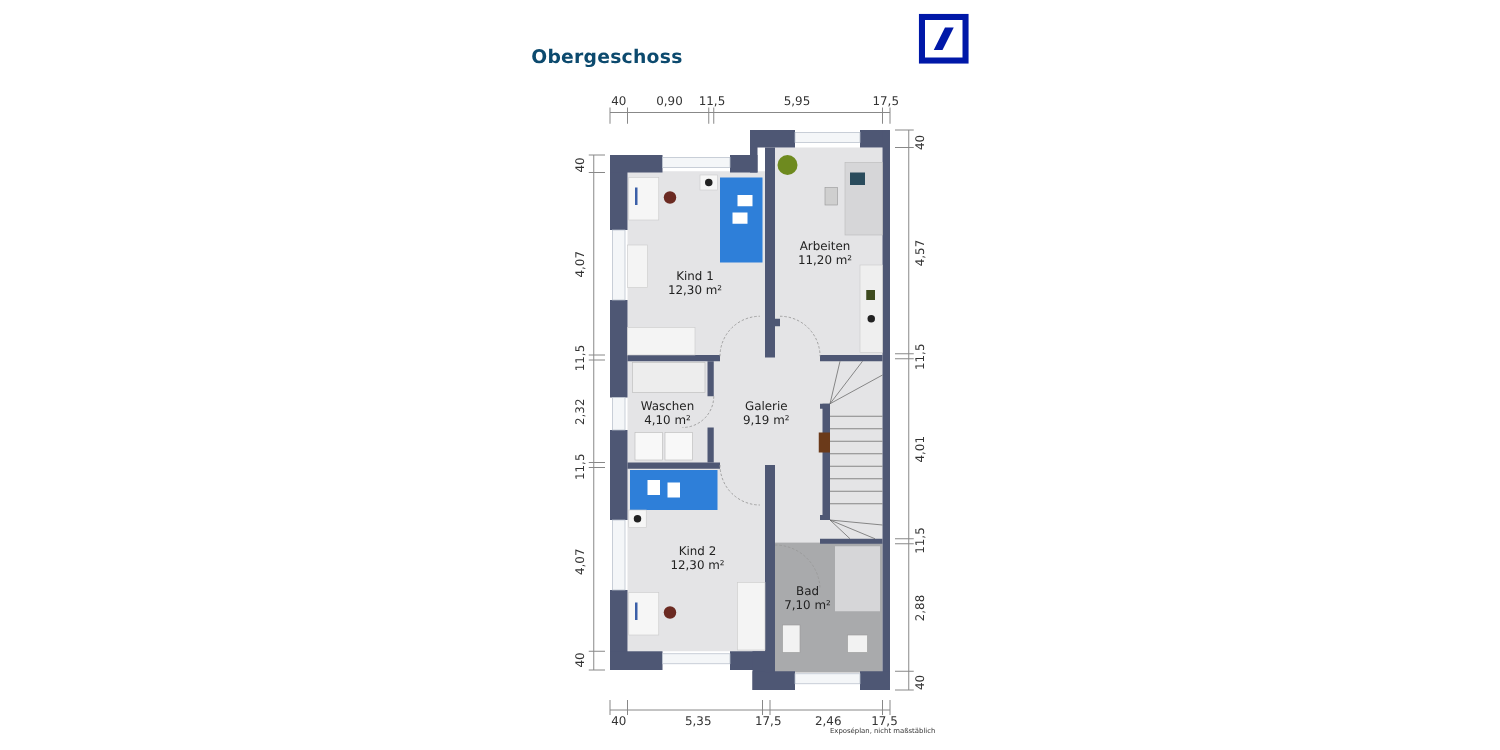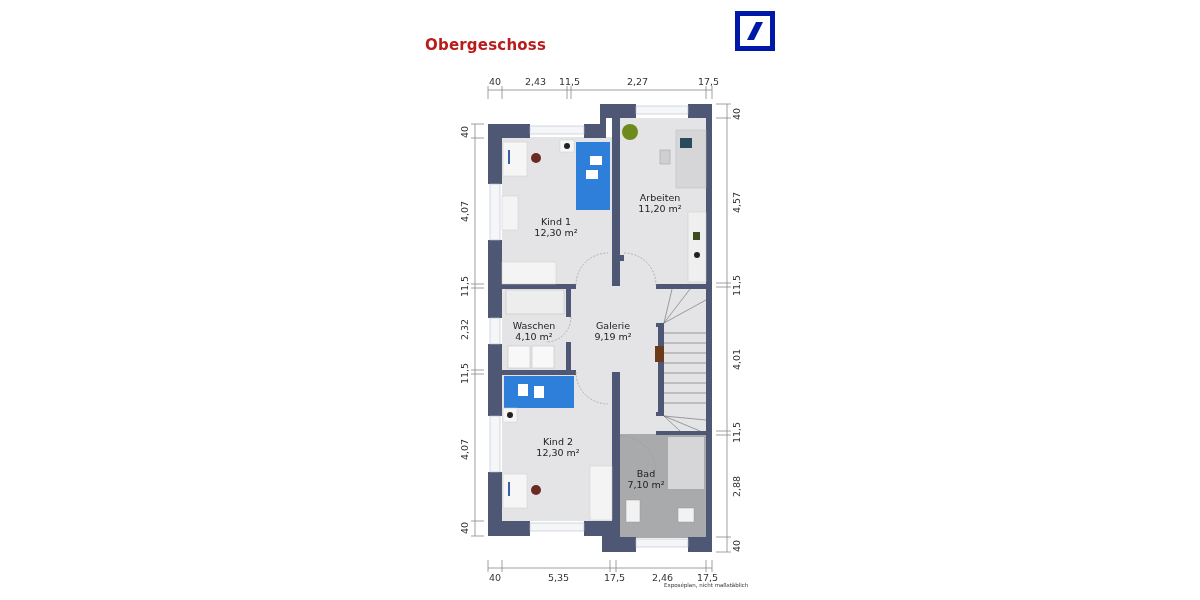--- a/index.html
+++ b/index.html
@@ -1,17 +1,17 @@
 <!DOCTYPE html>
 <html><head>
   <meta charset="utf-8">
   <style>
     html, body { margin:0; padding:0; background:#ffffff; }
     body { width:1200px; height:600px; position:relative; overflow:hidden; font-family:"DejaVu Sans", sans-serif; }
-    .title { position:absolute; left:425px; top:36px; font-size:15px; font-weight:bold; color:#b91c1c; letter-spacing:0.2px; }
+    .title { position:absolute; left:425px; top:36px; font-size:15px; font-weight:bold; color:#0c4a6e; letter-spacing:0.2px; }
     .logo { position:absolute; left:735px; top:11px; width:40px; height:40px; }
     .dim { position:absolute; font-size:9.5px; color:#333; white-space:nowrap; }
     .dim.v { transform-origin:left top; transform:rotate(-90deg); }
     .room-label { position:absolute; text-align:center; font-size:9.5px; color:#222; line-height:11px; transform:translateX(-50%); white-space:nowrap; }
     .note { position:absolute; left:664px; top:582px; font-size:5.5px; color:#333; white-space:nowrap; }
     svg.plan { position:absolute; left:0; top:0; }
   </style>
 </head>
 <body>
 
@@ -186,23 +186,23 @@
     <line x1="664" y1="323" x2="706" y2="300"></line>
     <line x1="664" y1="323" x2="690" y2="289"></line>
     <line x1="664" y1="323" x2="672" y2="289"></line>
     <line x1="664" y1="416" x2="706" y2="420"></line>
     <line x1="664" y1="416" x2="700" y2="431"></line>
     <line x1="664" y1="416" x2="680" y2="431"></line>
   </g>
 </svg>
 
 <div class="dim" style="left:489px;top:76px;">40</div>
-<div class="dim" style="left:525px;top:76px;">2,43</div>
+<div class="dim" style="left:525px;top:76px;">0,90</div>
 <div class="dim" style="left:559px;top:76px;">11,5</div>
-<div class="dim" style="left:627px;top:76px;">2,27</div>
+<div class="dim" style="left:627px;top:76px;">5,95</div>
 <div class="dim" style="left:698px;top:76px;">17,5</div>
 
 <div class="dim" style="left:489px;top:572px;">40</div>
 <div class="dim" style="left:548px;top:572px;">5,35</div>
 <div class="dim" style="left:604px;top:572px;">17,5</div>
 <div class="dim" style="left:652px;top:572px;">2,46</div>
 <div class="dim" style="left:697px;top:572px;">17,5</div>
 
 <div class="dim v" style="left:459px;top:138px;">40</div>
 <div class="dim v" style="left:459px;top:222px;">4,07</div>

